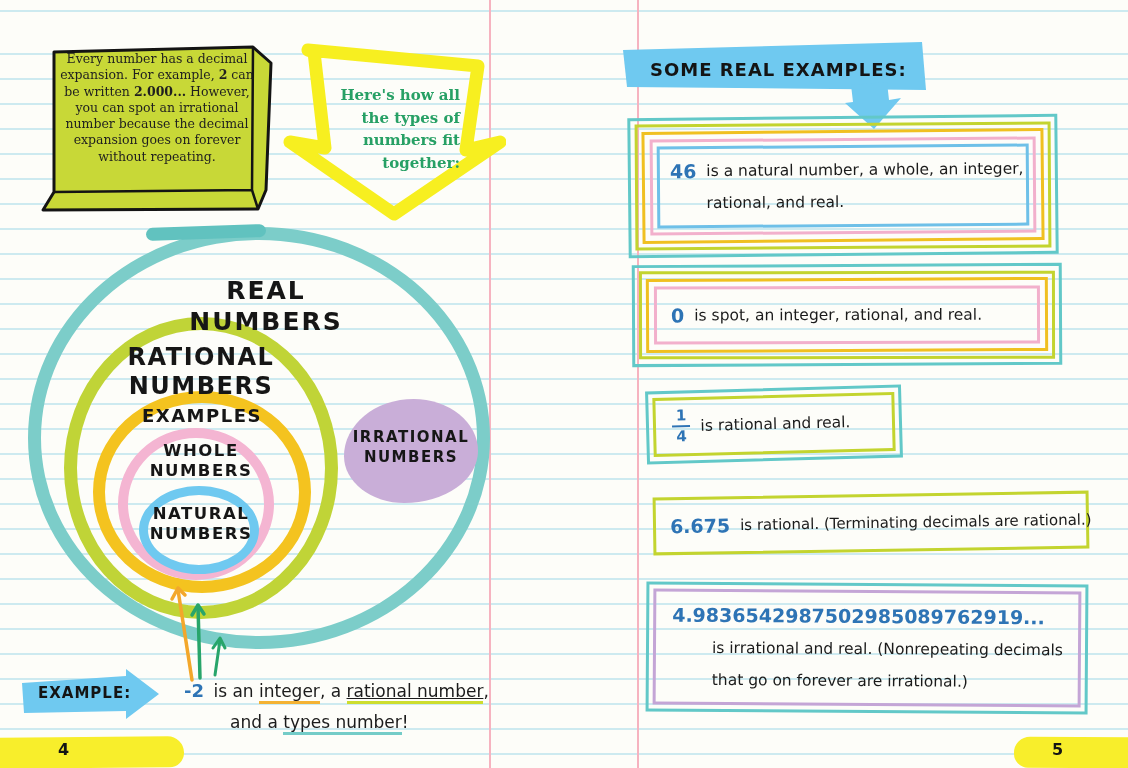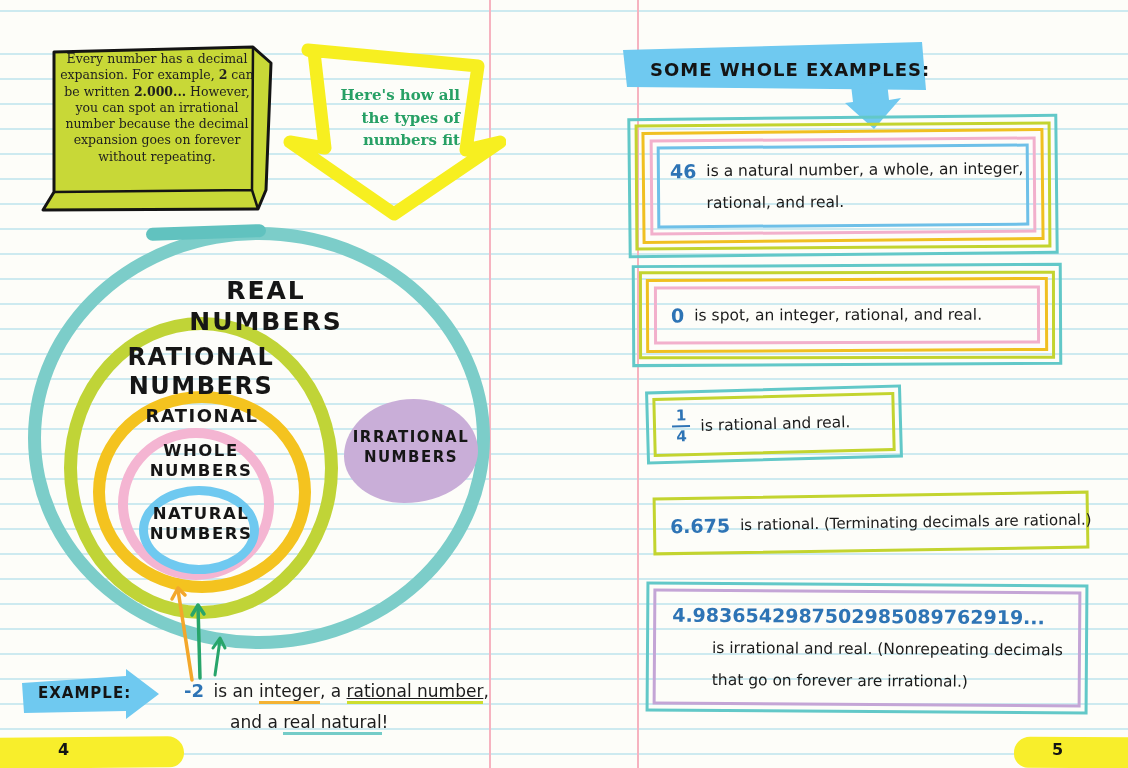--- a/index.html
+++ b/index.html
@@ -124,34 +124,35 @@
     <span>However, you can spot an irrational number because the decimal expansion goes on forever without repeating.</span>
   </div>
 
   <svg class="flow-svg" width="228" height="198" viewBox="0 0 228 198">
     <path d="M30,26 L200,42 L188,126 L222,118 L116,190 L12,118 L47,124 L36,28 Z" fill="none" stroke="#f7ef20" stroke-width="13" stroke-linejoin="round" stroke-linecap="round"></path>
   </svg>
   <div class="flow-note">
     <div>Here's how all</div>
     <div>the types of</div>
     <div>numbers fit</div>
+    <div>together:</div>
   </div>
 
   <div>
     <div class="ring ring-real"></div>
     <div class="ring-mark"></div>
     <div class="ring ring-rational"></div>
     <div class="ring ring-integers"></div>
     <div class="ring ring-whole"></div>
     <div class="ring ring-natural"></div>
     <div class="blob-irrational"></div>
 
     <div class="vlabel lb-real">REAL NUMBERS</div>
     <div class="vlabel lb-rational">RATIONAL NUMBERS</div>
-    <div class="vlabel lb-integers">RATIONAL</div>
+    <div class="vlabel lb-integers">EXAMPLES</div>
     <div class="vlabel lb-whole">WHOLE NUMBERS</div>
     <div class="vlabel lb-natural">NATURAL NUMBERS</div>
     <div class="vlabel lb-irrational">IRRATIONAL NUMBERS</div>
   </div>
 
   <svg class="pointers-svg" width="75" height="102" viewBox="0 0 75 102">
     <path d="M30,100 L16,10" fill="none" stroke="#f3a72b" stroke-width="3.5" stroke-linecap="round"></path>
     <path d="M10,19 L16,8 L23,15" fill="none" stroke="#f3a72b" stroke-width="3.5" stroke-linecap="round" stroke-linejoin="round"></path>
     <path d="M38,98 L36,26" fill="none" stroke="#28a56a" stroke-width="3.5" stroke-linecap="round"></path>
     <path d="M30,35 L36,25 L42,34" fill="none" stroke="#28a56a" stroke-width="3.5" stroke-linecap="round" stroke-linejoin="round"></path>
@@ -159,31 +160,31 @@
     <path d="M51,68 L58,58 L63,68" fill="none" stroke="#28a56a" stroke-width="3" stroke-linecap="round" stroke-linejoin="round"></path>
   </svg>
 
   <svg class="example-arrow-svg" width="145" height="54" viewBox="0 0 145 54">
     <polygon points="4,15 108,8 108,1 141,26 108,51 108,43 6,45" fill="#6fc9f0"></polygon>
   </svg>
   <div class="example-label">EXAMPLE:</div>
 
   <div class="example-sentence">
     <div><span class="ex-num">-2</span> <span>is an</span> <span class="u-orange">integer</span><span>, a</span> <span class="u-green">rational number</span><span>,</span></div>
-    <div class="line2"><span>and a</span> <span class="u-teal">real natural</span><span>!</span></div>
+    <div class="line2"><span>and a</span> <span class="u-teal">types number</span><span>!</span></div>
   </div>
 
   <div class="foot foot-left"></div>
   <div class="pageno pn-left">4</div>
 
   <svg class="banner-svg" width="312" height="96" viewBox="0 0 312 96">
     <polygon points="3,12 302,4 306,52 7,49" fill="#6fc9f0"></polygon>
     <polygon points="231,47 267,44 269,62 281,60 254,91 225,65 233,64" fill="#6fc9f0"></polygon>
   </svg>
-  <div class="banner-text">SOME WHOLE EXAMPLES:</div>
+  <div class="banner-text">SOME REAL EXAMPLES:</div>
 
   <div class="card card1">
     <div class="r-teal">
         <div class="r-green">
           <div class="r-yellow">
             <div class="r-pink">
               <div class="r-blue">
       <div class="card-content">
         <span class="card-number">46</span>
         <span>

